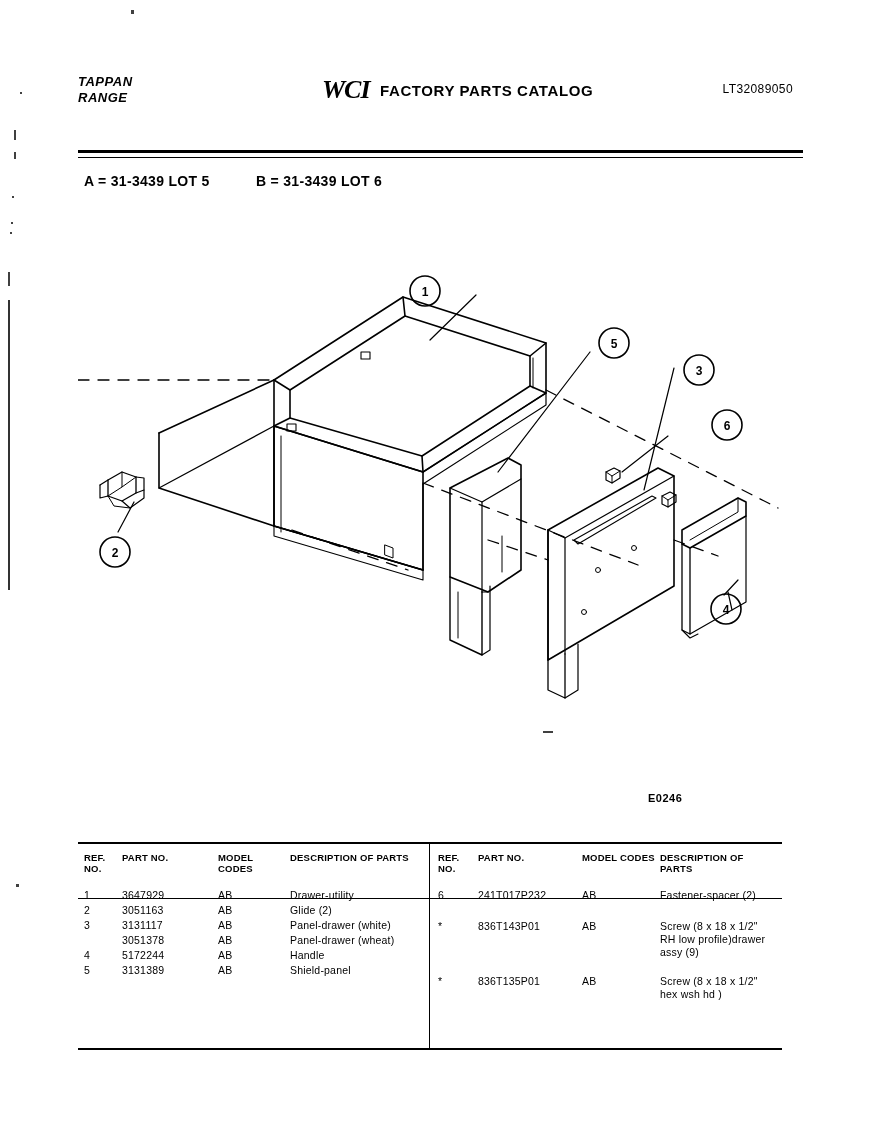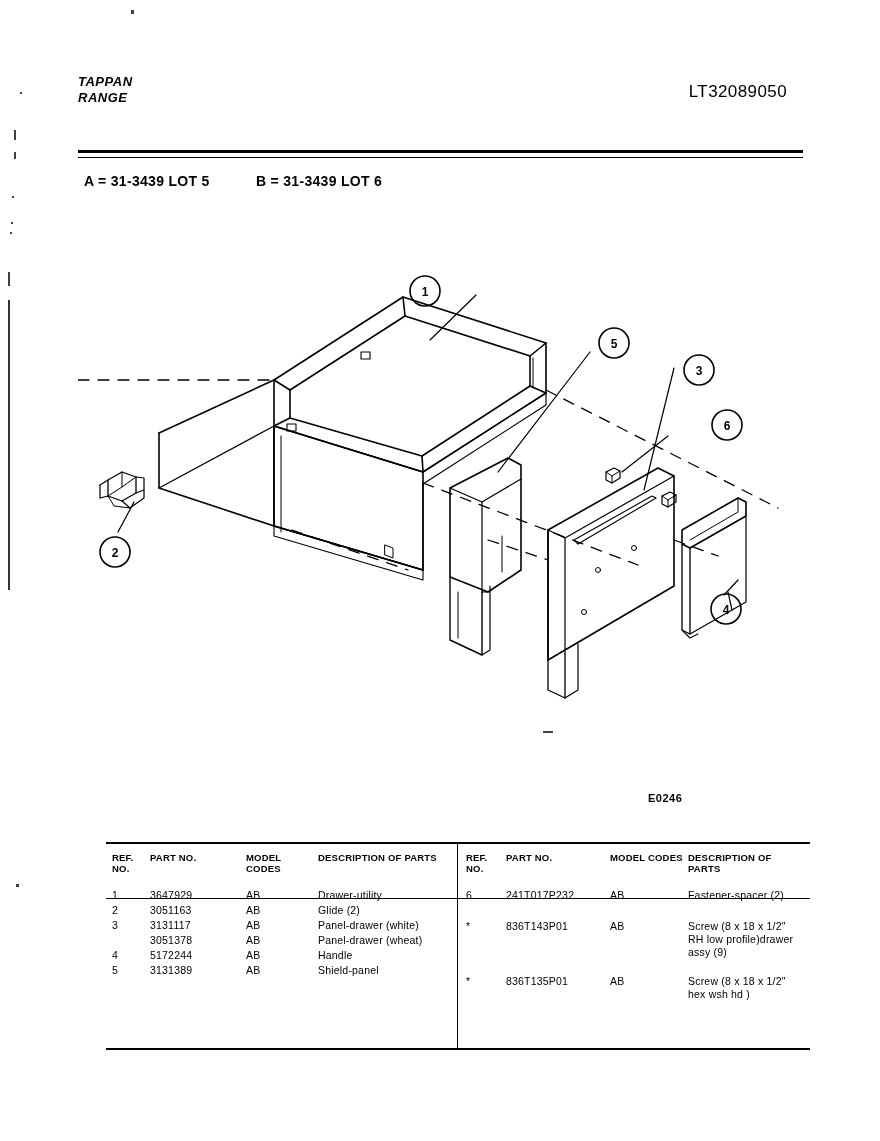--- a/index.html
+++ b/index.html
@@ -56,23 +56,23 @@
   }
   .catalog-title {
     font-size: 15px;
     font-weight: bold;
     letter-spacing: 0.6px;
     vertical-align: middle;
     margin-left: 6px;
   }
   .doc-code {
     position: absolute;
-    right: 16px;
+    right: 10px;
     top: 12px;
-    font-size: 17px;
+    font-size: 12px;
     letter-spacing: 0.4px;
   }
 
   
   .rule-thick {
     position: absolute;
     left: 78px;
     top: 150px;
     width: 725px;
     height: 3px;
@@ -121,21 +121,20 @@
     text-align: right;
   }
 
   
   .table-wrap {
     position: absolute;
     left: 78px;
     top: 842px;
     width: 704px;
     height: 208px;
-    margin-left: 28px;
   }
   .tbl-top {
     position: absolute;
     left: 0; top: 0;
     width: 704px; height: 2px;
     background: #000;
   }
   .tbl-hdr-rule {
     position: absolute;
     left: 0; top: 56px;
@@ -251,20 +250,24 @@
   <div class="speck" style="left:8px;top:272px;width:2px;height:14px;"></div>
   <div class="speck" style="left:8px;top:300px;width:2px;height:290px;opacity:0.8;"></div>
   <div class="speck" style="left:16px;top:884px;width:3px;height:3px;"></div>
   <div class="speck" style="left:131px;top:10px;width:3px;height:4px;"></div>
   <div class="speck" style="left:543px;top:731px;width:10px;height:2px;"></div>
 
   <div class="header">
     <div class="brand">
       <div>TAPPAN</div>
       <div>RANGE</div>
+    </div>
+    <div class="wci-group">
+      <span class="wci-logo">WCI</span>
+      <span class="catalog-title">FACTORY PARTS CATALOG</span>
     </div>
     <div class="doc-code">LT32089050</div>
   </div>
 
   <div class="rule-thick"></div>
   <div class="rule-thin"></div>
 
   <div class="lot-line">
     <span>A = 31-3439 LOT 5</span>
     <span class="gap"></span>

